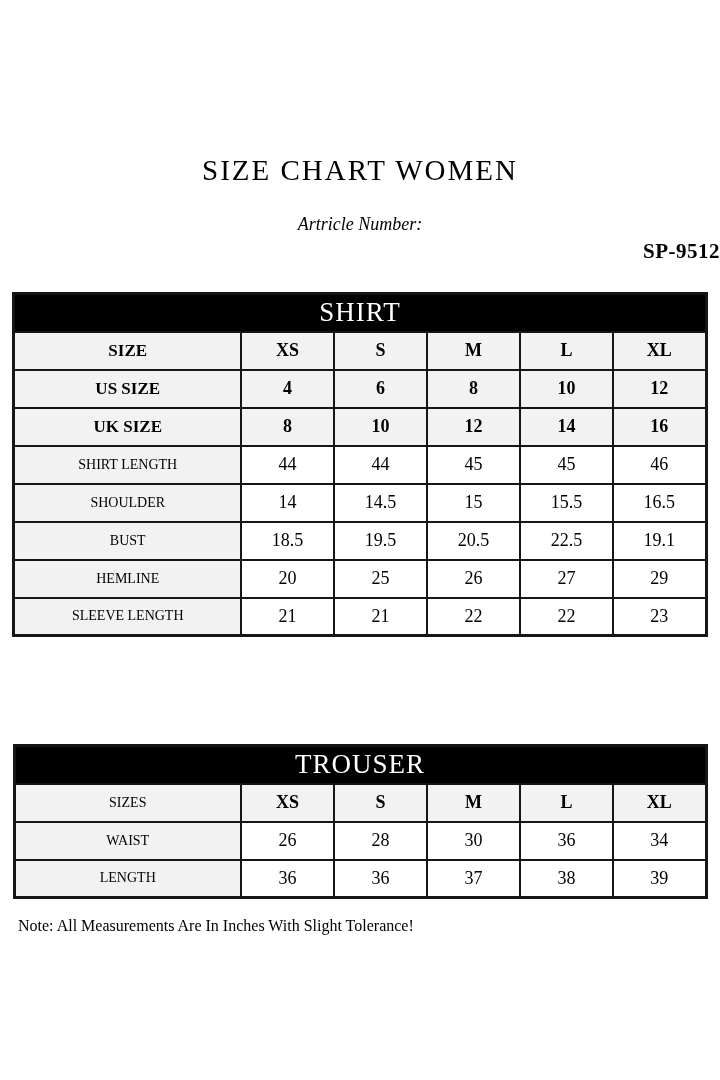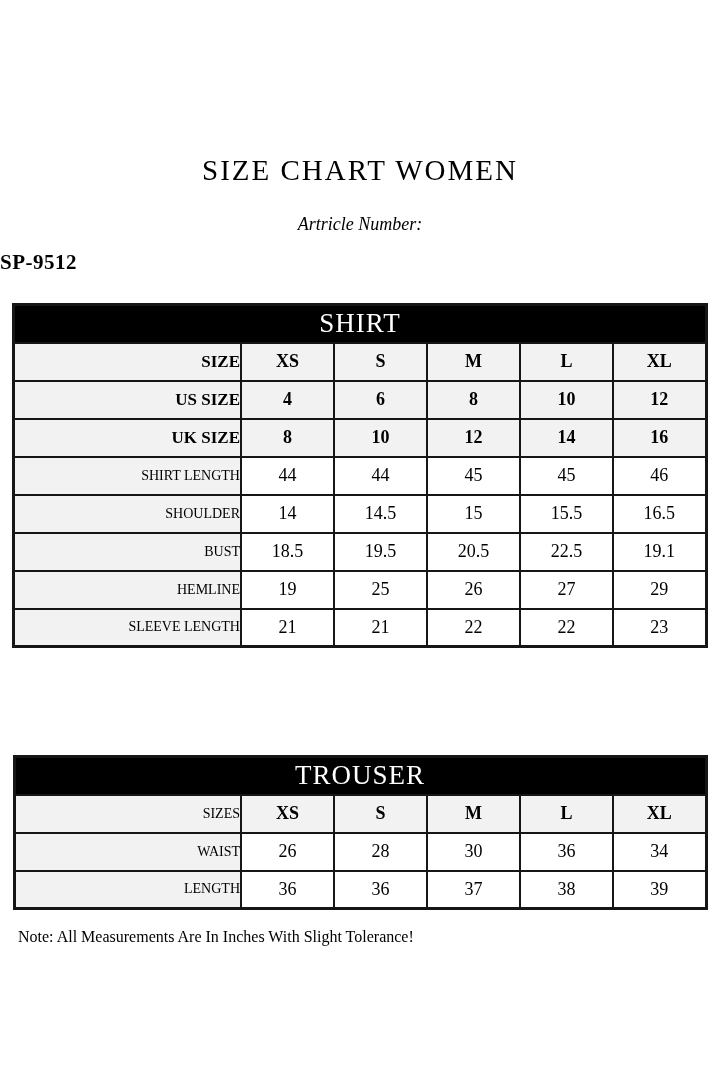--- a/index.html
+++ b/index.html
@@ -27,22 +27,22 @@
     font-size: 29px; font-weight: 400;
     letter-spacing: 2px;
   }
   .article-label {
     margin-top: 27px;
     text-align: center;
     font-size: 18px;
     font-style: italic;
   }
   .article-number {
-    margin-top: 15px;
-    text-align: left;
+    margin-top: 4px;
+    text-align: right;
     font-size: 21px; font-weight: 700;
     letter-spacing: 0.5px;
   }
 
   table.size-table {
     width: 692px;
     margin: 0 auto;
     border-collapse: collapse;
     table-layout: fixed;
     border: 3px solid var(--border);
@@ -63,21 +63,21 @@
     color: var(--header-text);
     font-weight: 400;
     font-size: 27px;
     letter-spacing: 1px;
     text-align: center;
     height: 34px;
   }
   .t-trouser .tbl-title { height: 38px; }
 
   .row-label {
-    text-align: right;
+    text-align: center;
     padding-left: 4px;
     background: var(--shaded);
   }
   .lbl-bold { font-size: 17px; font-weight: 700; }
   .lbl-plain { font-size: 14px; font-weight: 400; }
 
   .val { text-align: center; font-size: 18px; background: #ffffff; }
   .v-bold { font-weight: 700; }
   tr.shaded .val { background: var(--shaded); }
 
@@ -154,21 +154,21 @@
         <tr>
     <td class="row-label lbl-plain">BUST</td>
   <td class="val">18.5</td>
           <td class="val">19.5</td>
           <td class="val">20.5</td>
           <td class="val">22.5</td>
           <td class="val">19.1</td>
         </tr>
         <tr>
     <td class="row-label lbl-plain">HEMLINE</td>
-  <td class="val">19</td>
+  <td class="val">20</td>
           <td class="val">25</td>
           <td class="val">26</td>
           <td class="val">27</td>
           <td class="val">29</td>
         </tr>
         <tr>
     <td class="row-label lbl-plain">SLEEVE LENGTH</td>
   <td class="val">21</td>
           <td class="val">21</td>
           <td class="val">22</td>

